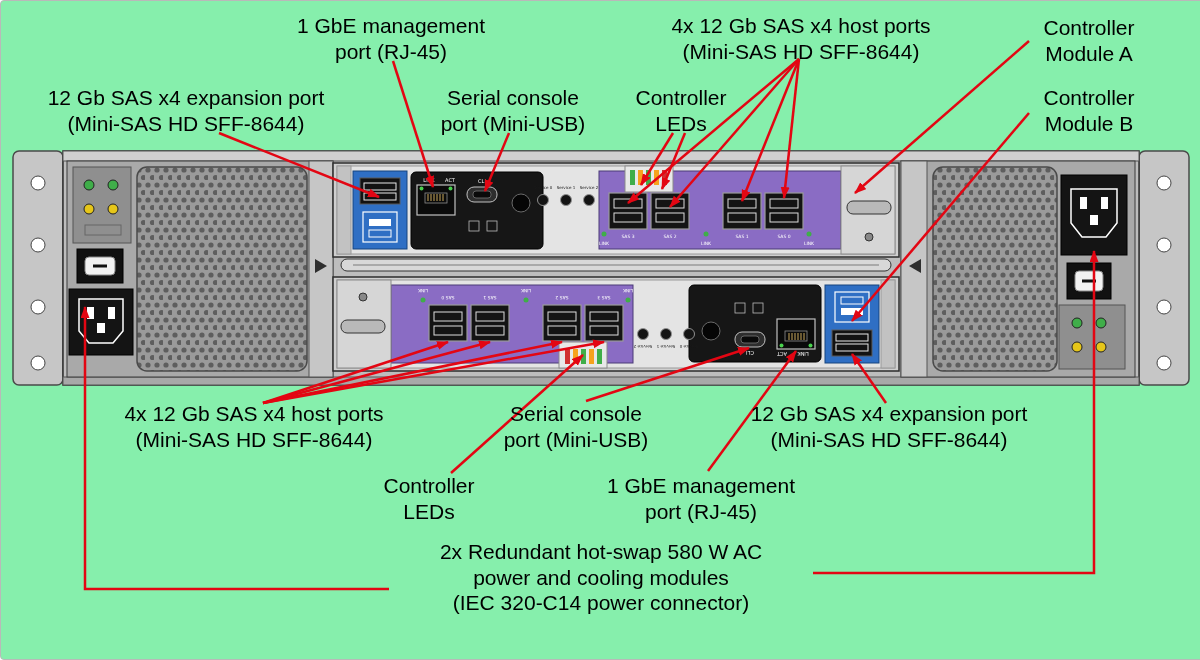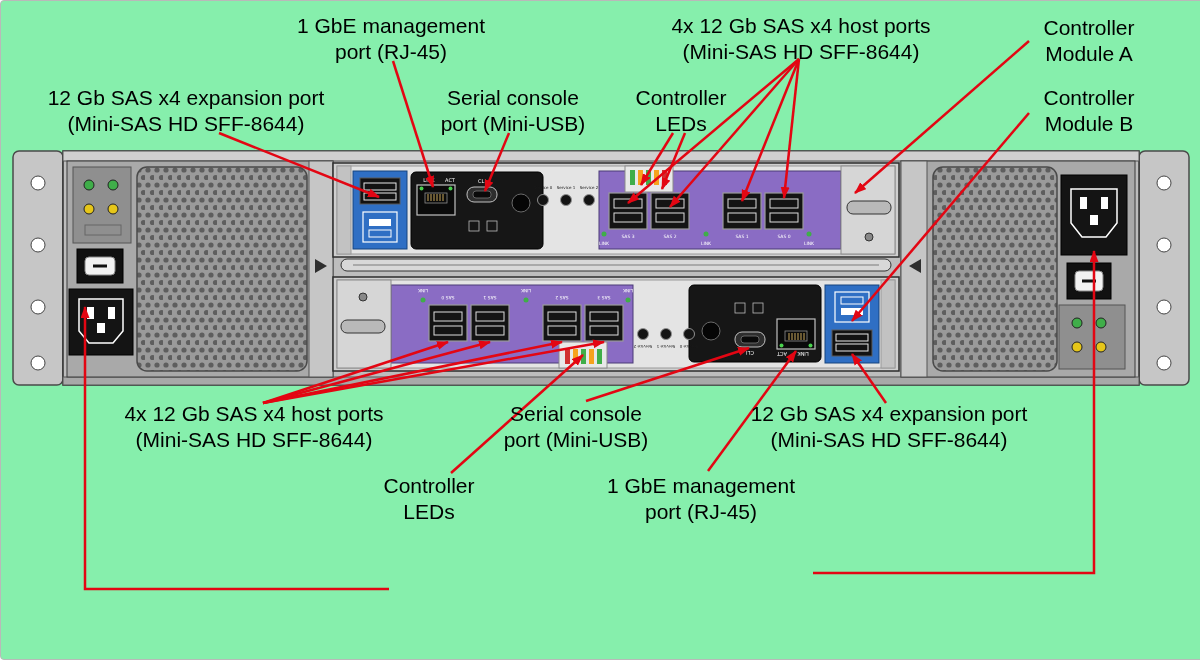--- a/index.html
+++ b/index.html
@@ -261,14 +261,17 @@
 <div class="callout" style="left:253px;top:400px">4x 12 Gb SAS x4 host ports
 (Mini-SAS HD SFF-8644)</div>
 <div class="callout" style="left:575px;top:400px">Serial console
 port (Mini-USB)</div>
 <div class="callout" style="left:888px;top:400px">12 Gb SAS x4 expansion port
 (Mini-SAS HD SFF-8644)</div>
 <div class="callout" style="left:428px;top:472px">Controller
 LEDs</div>
 <div class="callout" style="left:700px;top:472px">1 GbE management
 port (RJ-45)</div>
+<div class="callout" style="left:600px;top:538px">2x Redundant hot-swap 580 W AC
+power and cooling modules
+(IEC 320-C14 power connector)</div>
 
 </div>
 
 </body></html>

